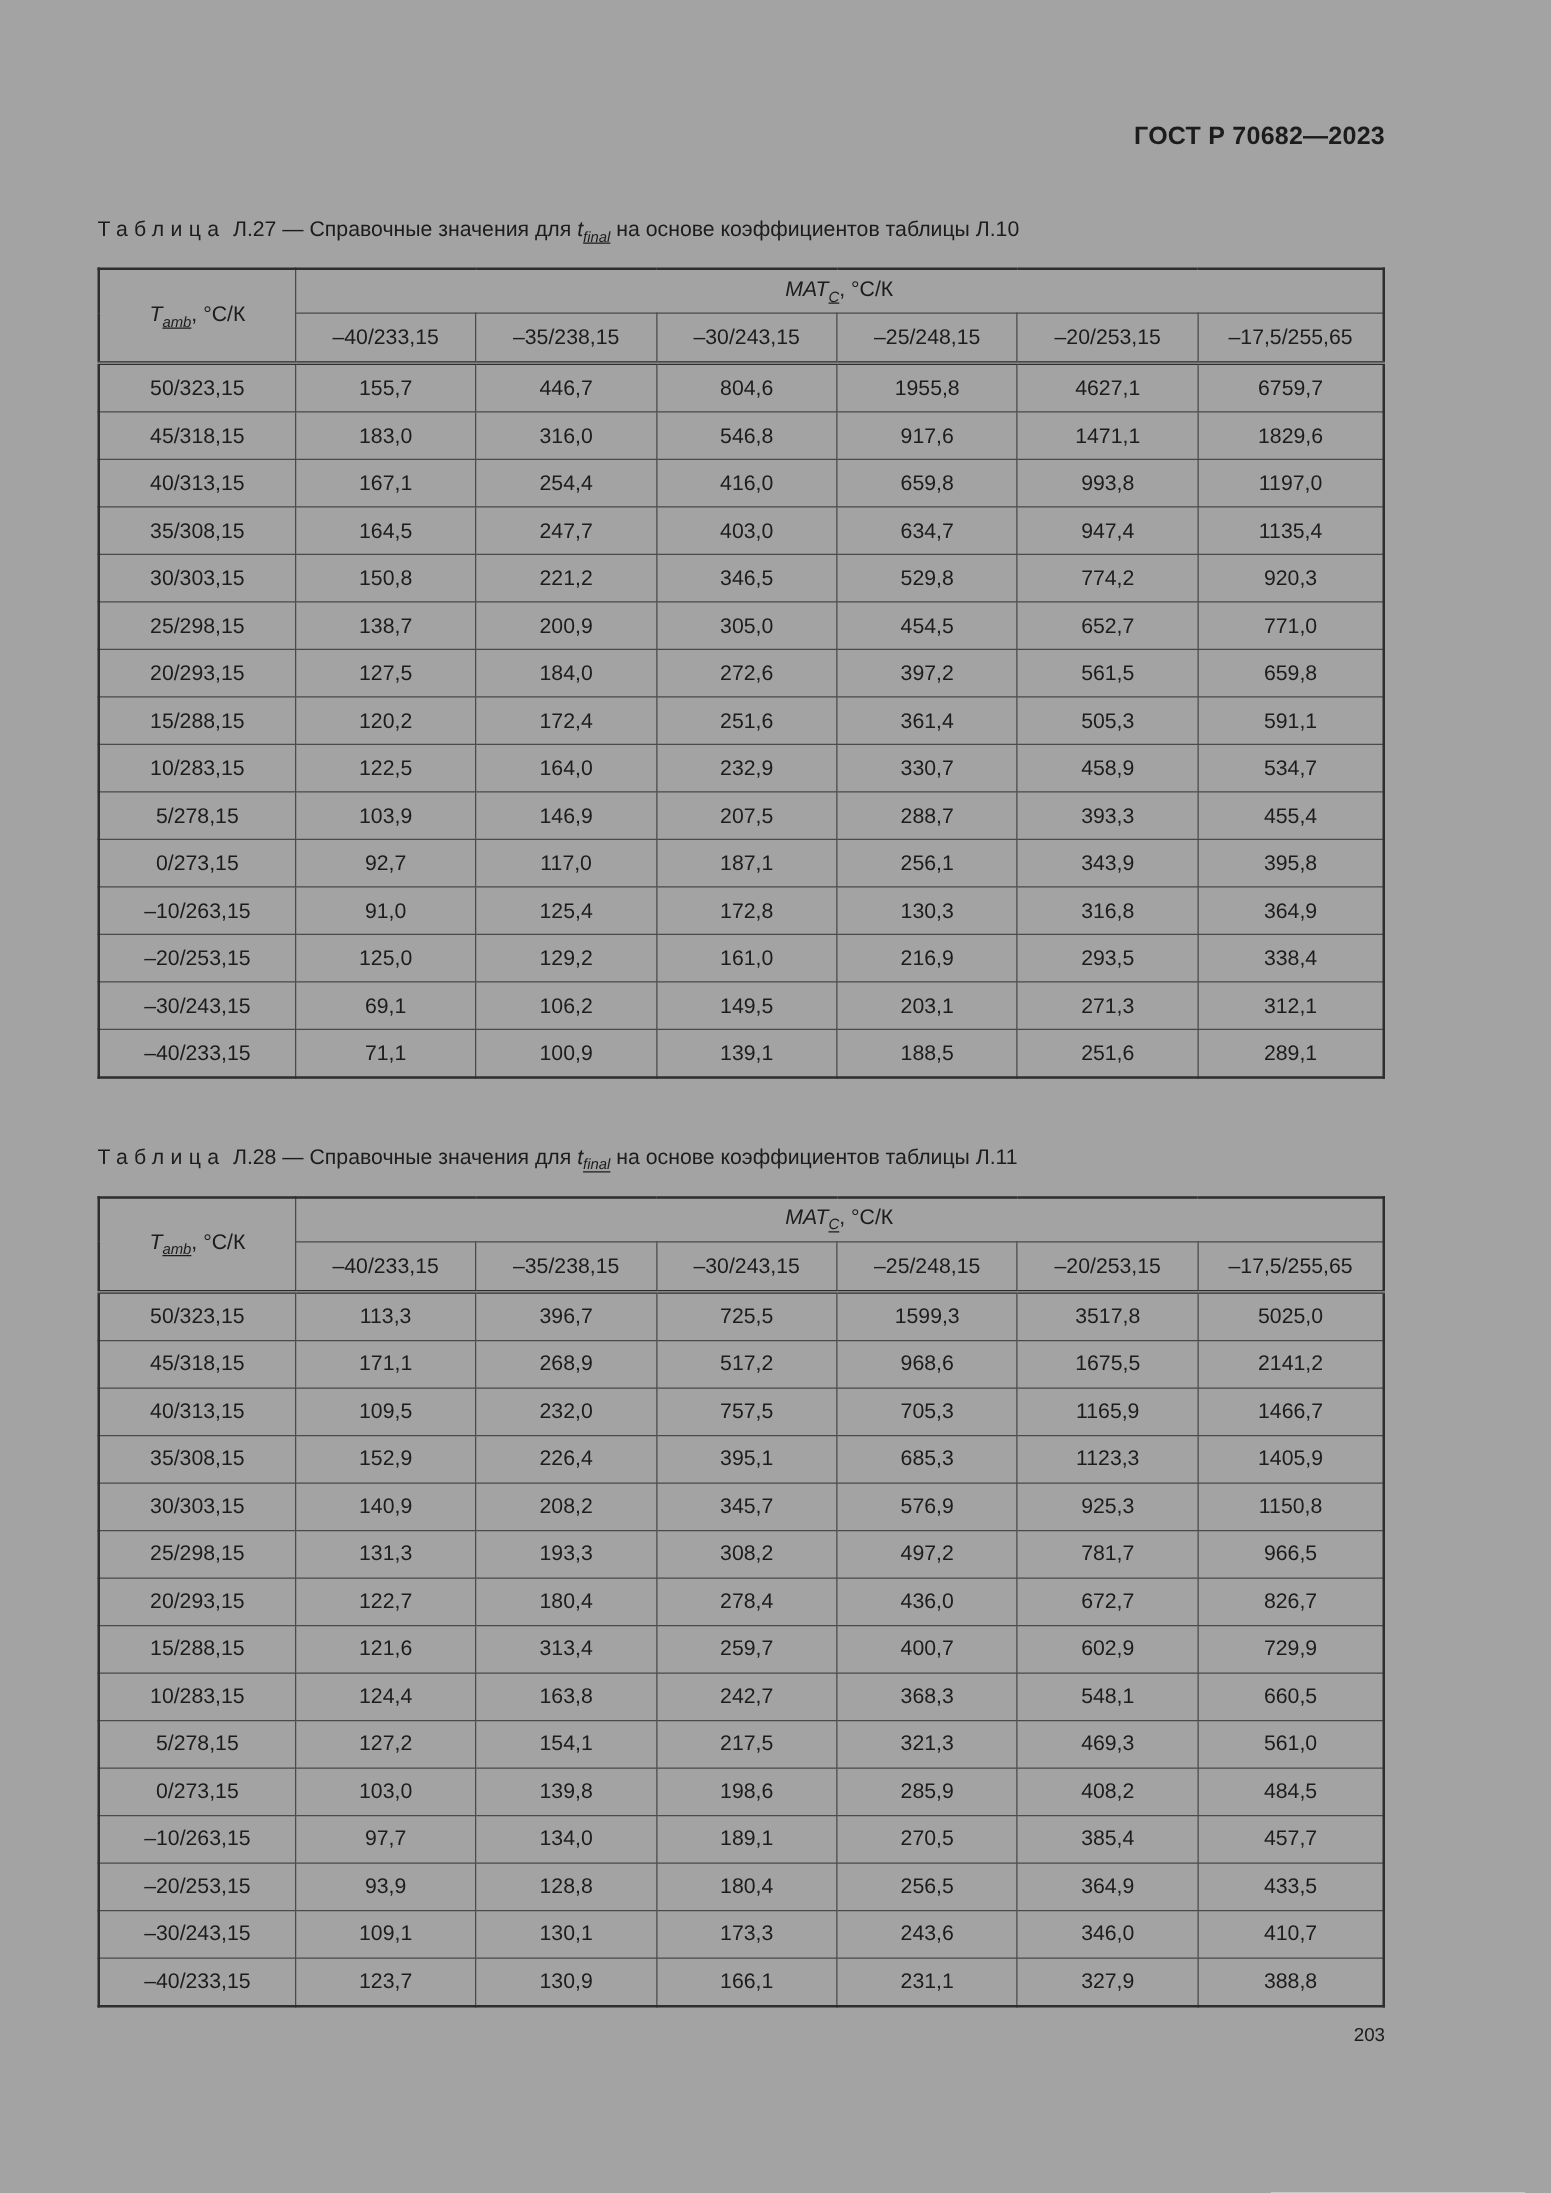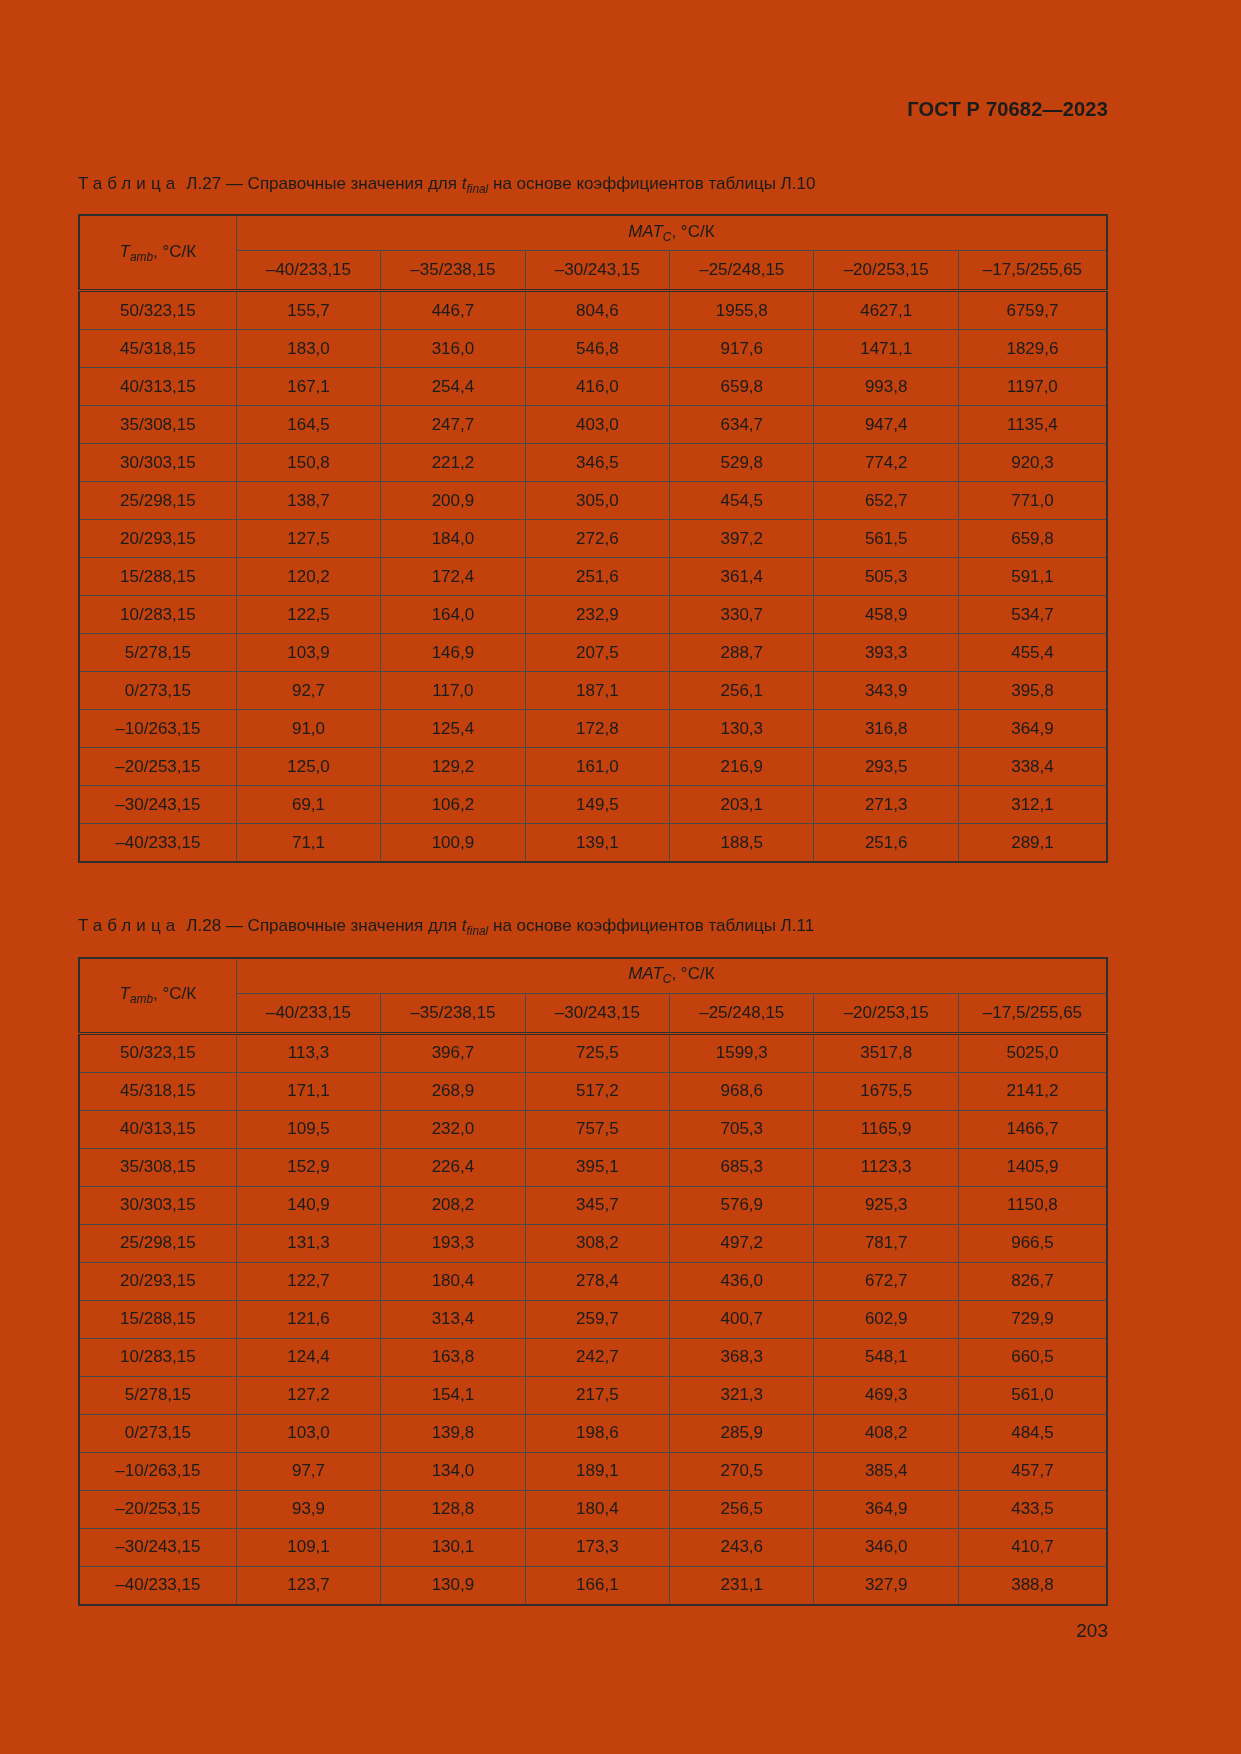--- a/index.html
+++ b/index.html
@@ -1,21 +1,21 @@
 <!DOCTYPE html>
 <html lang="ru"><head>
 <meta charset="utf-8">
 <style>
   html, body { margin: 0; padding: 0; background: #e8e8e8; }
   .page {
     position: relative;
     width: 1241px;
     height: 1754px;
     margin: 0 auto;
-    background: #c2410c;
+    background: #a3a3a3;
     font-family: "Liberation Sans", sans-serif;
     color: #1c1c1c;
     overflow: hidden;
   }
   .content {
     position: absolute;
     left: 78px;
     top: 0;
     width: 1030px;
   }
@@ -27,21 +27,21 @@
     letter-spacing: 0.2px;
   }
   .caption {
     margin: 52px 0 17px 0;
     font-size: 17px;
     line-height: 1.25;
   }
   .caption .spaced { letter-spacing: 0.30em; }
   .caption .tbl-num { margin-left: 6px; text-align: right; }
   i.var { font-style: italic; }
-  sub.var-sub { font-style: italic; font-size: 70%; }
+  sub.var-sub { font-style: italic; font-size: 70%; text-decoration: underline; }
   table.data-table {
     width: 100%;
     border-collapse: collapse;
     table-layout: fixed;
     font-size: 17px;
     border: 2px solid #2e2e2e;
   }
   table.data-table th,
   table.data-table td {
     border: 1px solid #4a4a4a;
@@ -55,21 +55,21 @@
   }
   table.data-table thead tr.group-row th { height: 34px; margin-left: 28px; }
   table.data-table thead tr.cols-row th { height: 38px; }
   table.data-table th.corner,
   table.data-table thead tr.cols-row th {
     border-bottom: 3px double #2e2e2e;
   }
   .page-number {
     margin-top: 14px;
     text-align: right;
-    font-size: 19px;
+    font-size: 15px;
   }
 </style>
 </head>
 <body>
 
 <div class="page">
   <div class="content">
 
     <div class="doc-header">ГОСТ Р 70682—2023</div>
 

